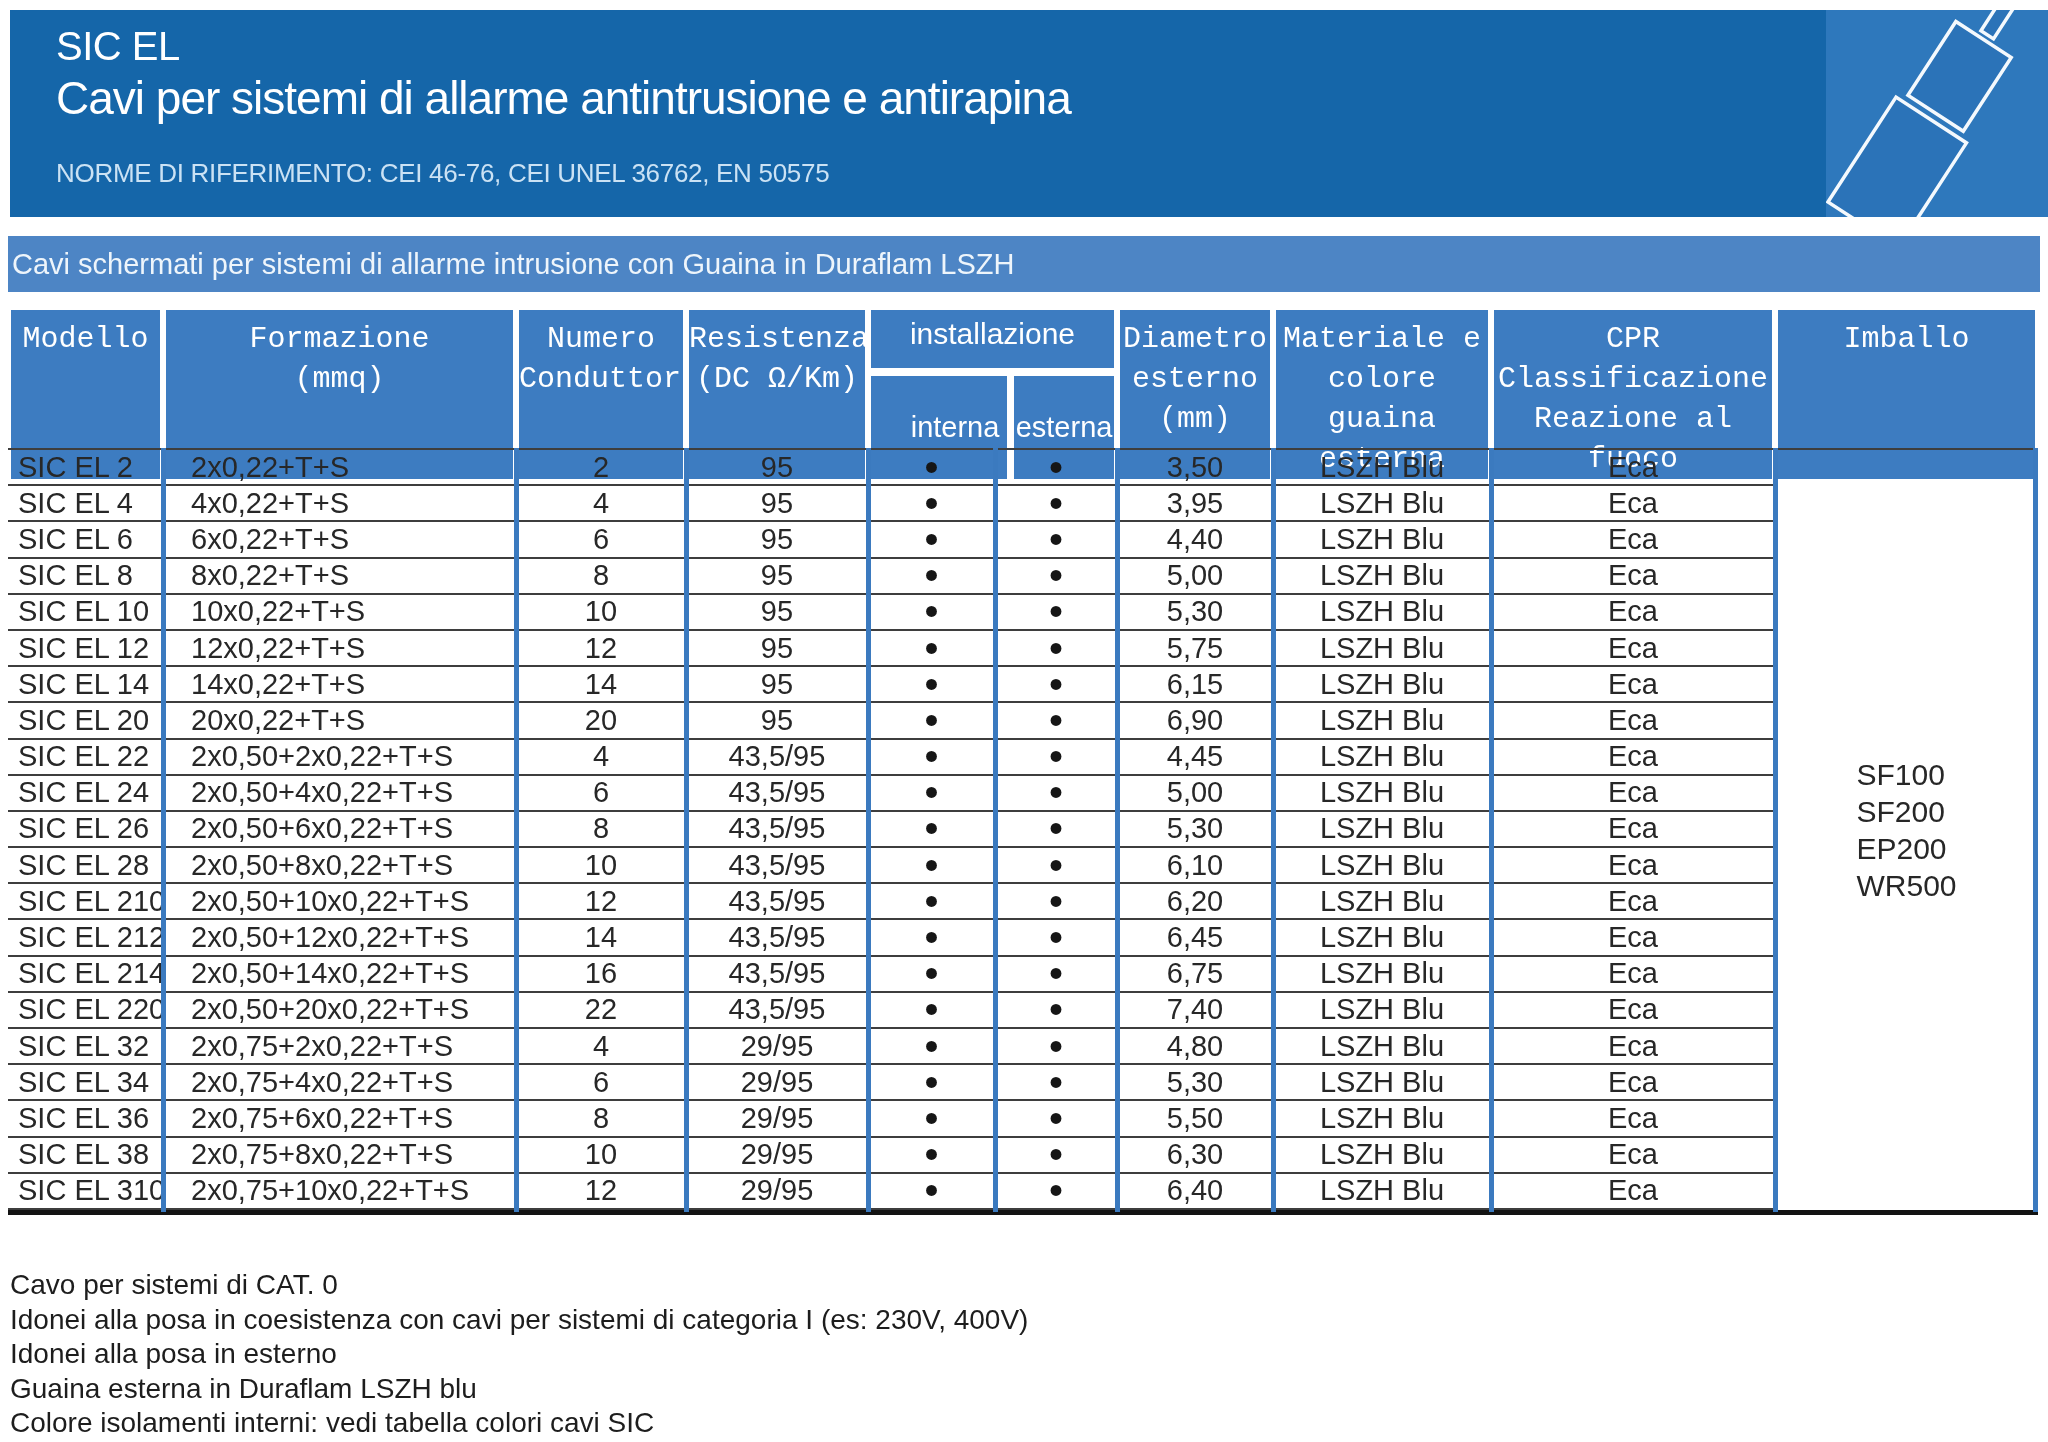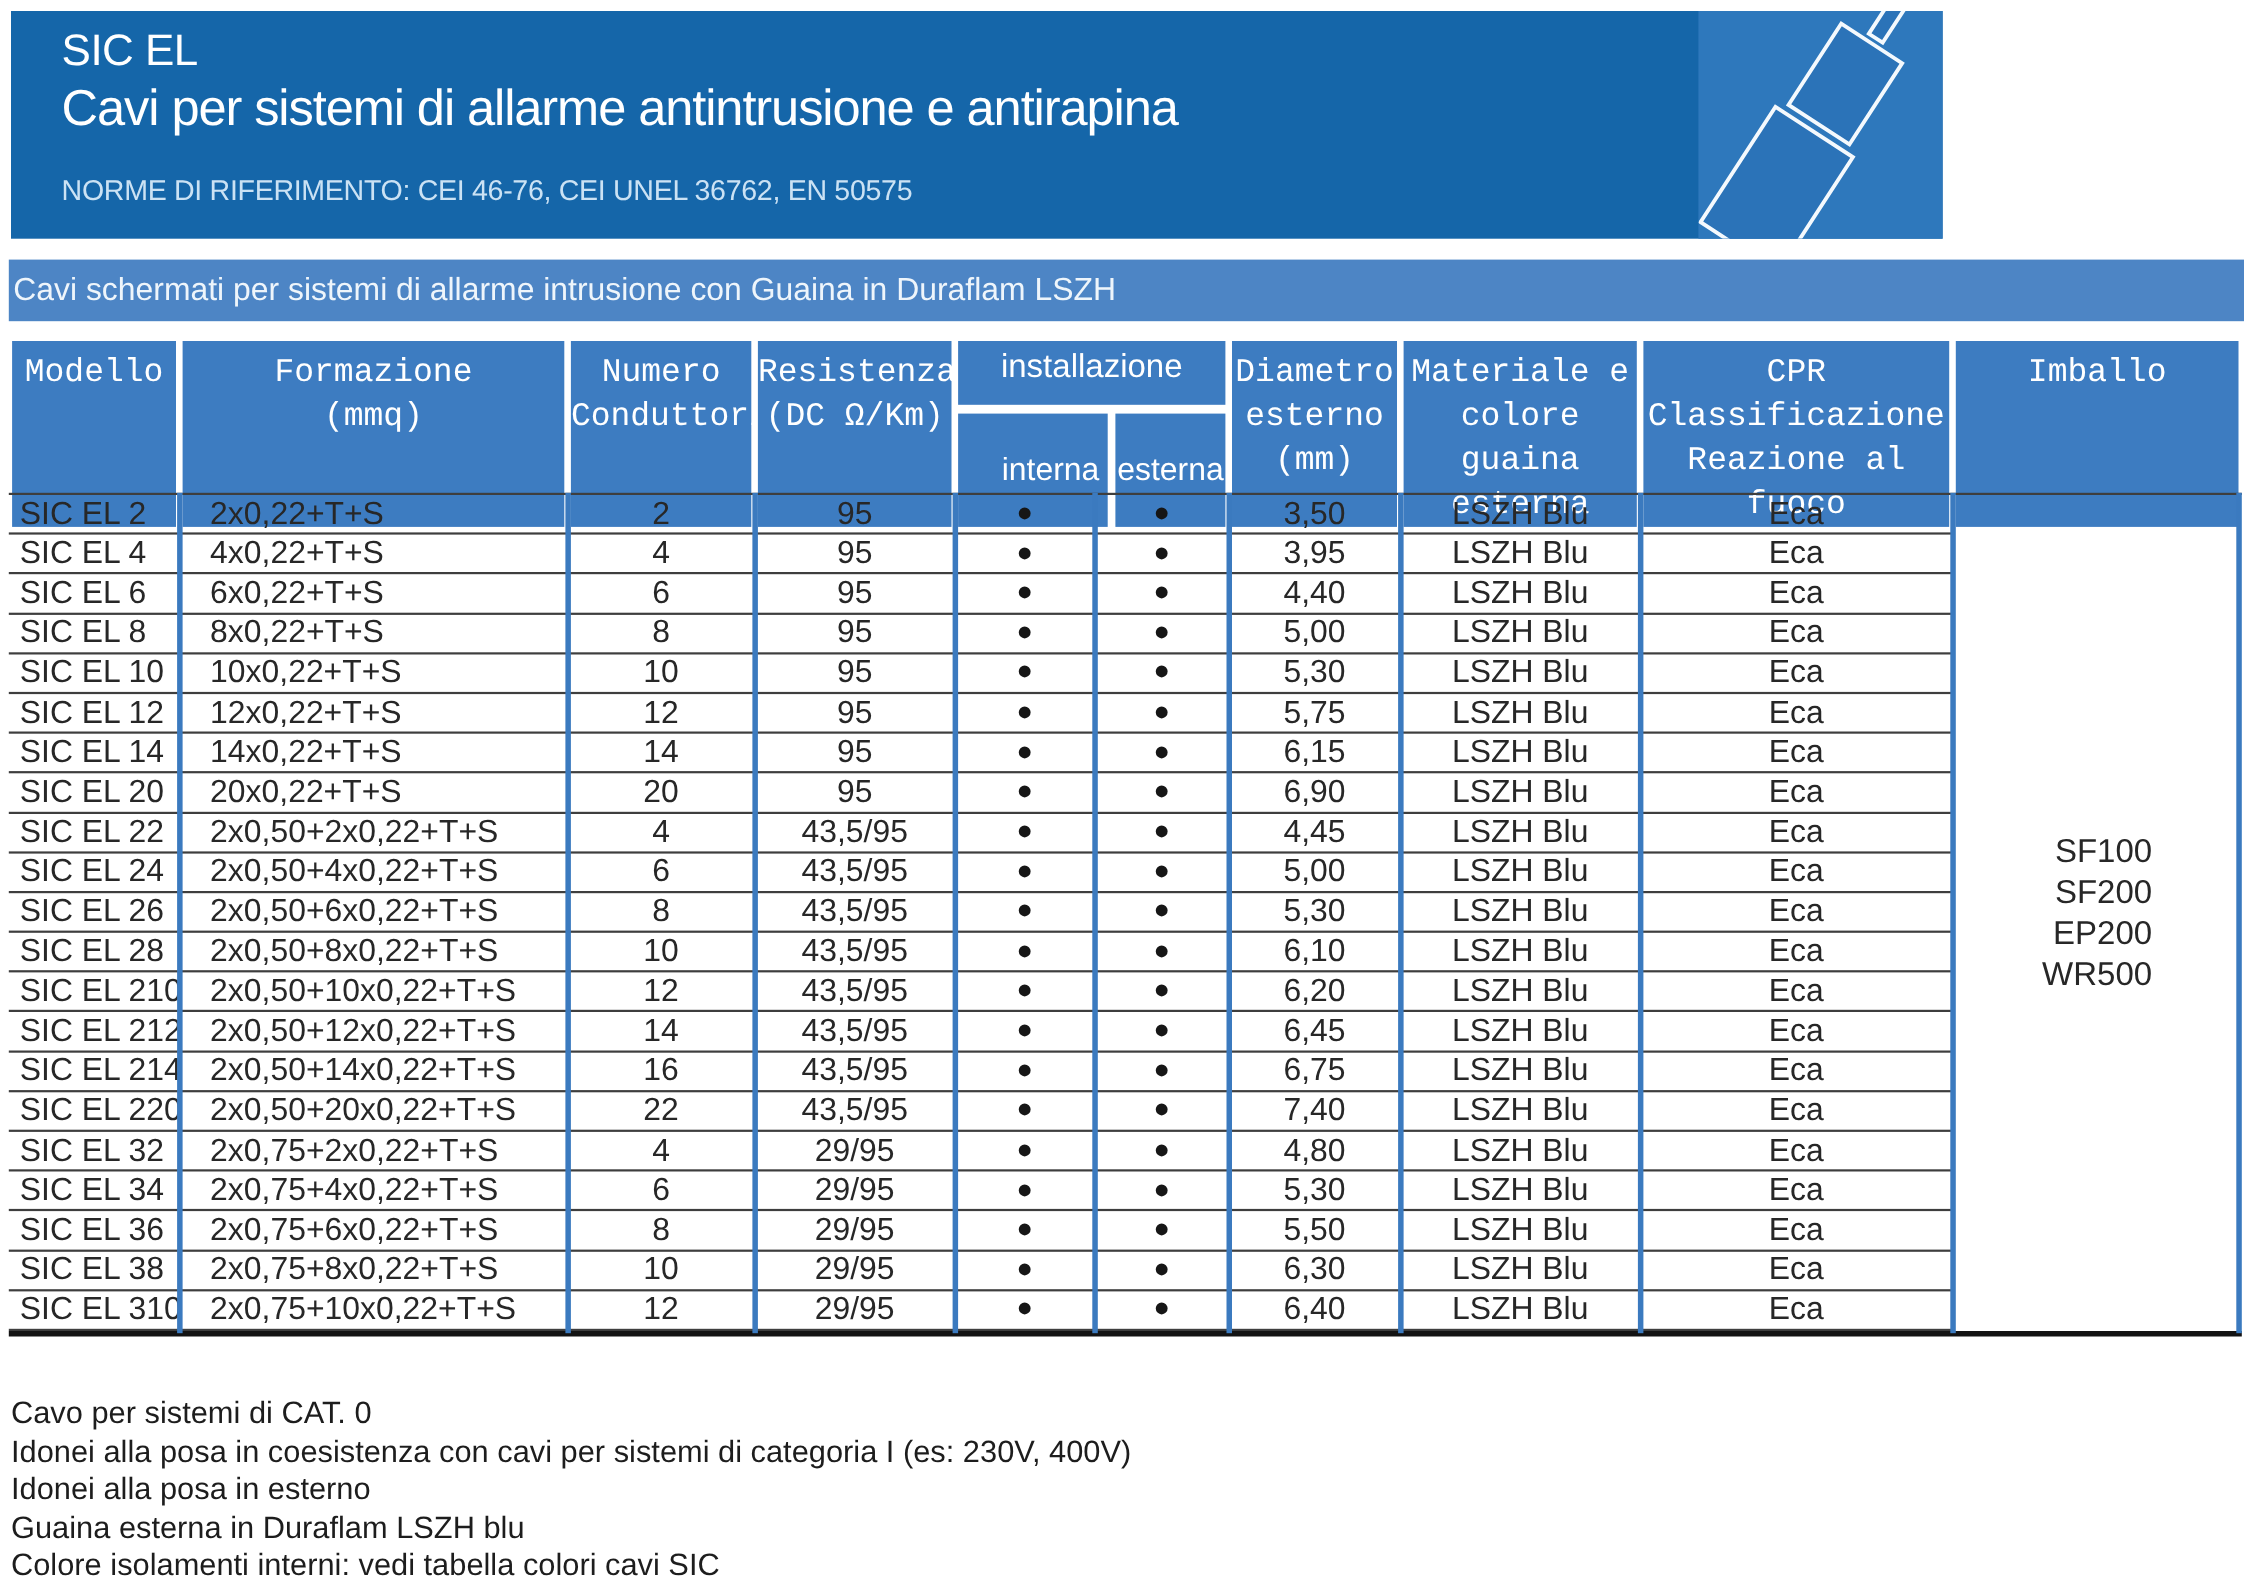--- a/index.html
+++ b/index.html
@@ -16,21 +16,21 @@
   html,body{margin:0;padding:0;}
   body{
     width:2048px;height:1442px;background:#ffffff;
     font-family:"Liberation Sans","DejaVu Sans",sans-serif;
     color:var(--text-dark);
   }
   .page{position:relative;width:2048px;height:1442px;overflow:hidden;background:#fff;}
 
   
   .header{
-    position:absolute;left:10px;top:10px;width:1756px;height:207px;
+    position:absolute;left:10px;top:10px;width:2038px;height:207px;
     background:var(--header-bg);
   }
   .header-text{position:absolute;left:46px;top:12px;right:240px;}
   .product-name{font-size:40px;line-height:48px;color:#fff;letter-spacing:-.5px;}
   .page-title{font-size:46px;line-height:56px;color:#fff;letter-spacing:-1px;white-space:nowrap;}
   .norms-line{font-size:26px;line-height:38px;color:var(--norms-text);letter-spacing:-.3px;margin-top:28px;}
   .header-graphic{
     position:absolute;right:0;top:0;width:222px;height:207px;
     background:var(--graphic-bg);overflow:hidden;
   }
@@ -83,21 +83,21 @@
   }
   .td.c-model{justify-content:flex-start;padding-left:10px;}
   .td.c-formation{justify-content:flex-start;padding-left:28px;}
   .td.c-dot{font-size:40px;color:#161616;}
   .td-imballo{
     grid-column:10;grid-row:1 / span 21;
     display:flex;align-items:center;justify-content:center;
   }
   .imballo-lines{
     font-size:30px;line-height:37px;color:var(--text-dark);
-    white-space:pre-line;text-align:right;
+    white-space:pre-line;text-align:left;
   }
 
   
   .vlines{position:absolute;left:8px;top:448px;width:2030px;height:764px;pointer-events:none;}
   .vline{position:absolute;top:0;bottom:0;width:5px;background:var(--grid-line-blue);}
 
   
   .notes{position:absolute;left:10px;top:1268px;}
   .note-line{font-size:28px;line-height:34.5px;color:#1d1d1d;}
 </style>

